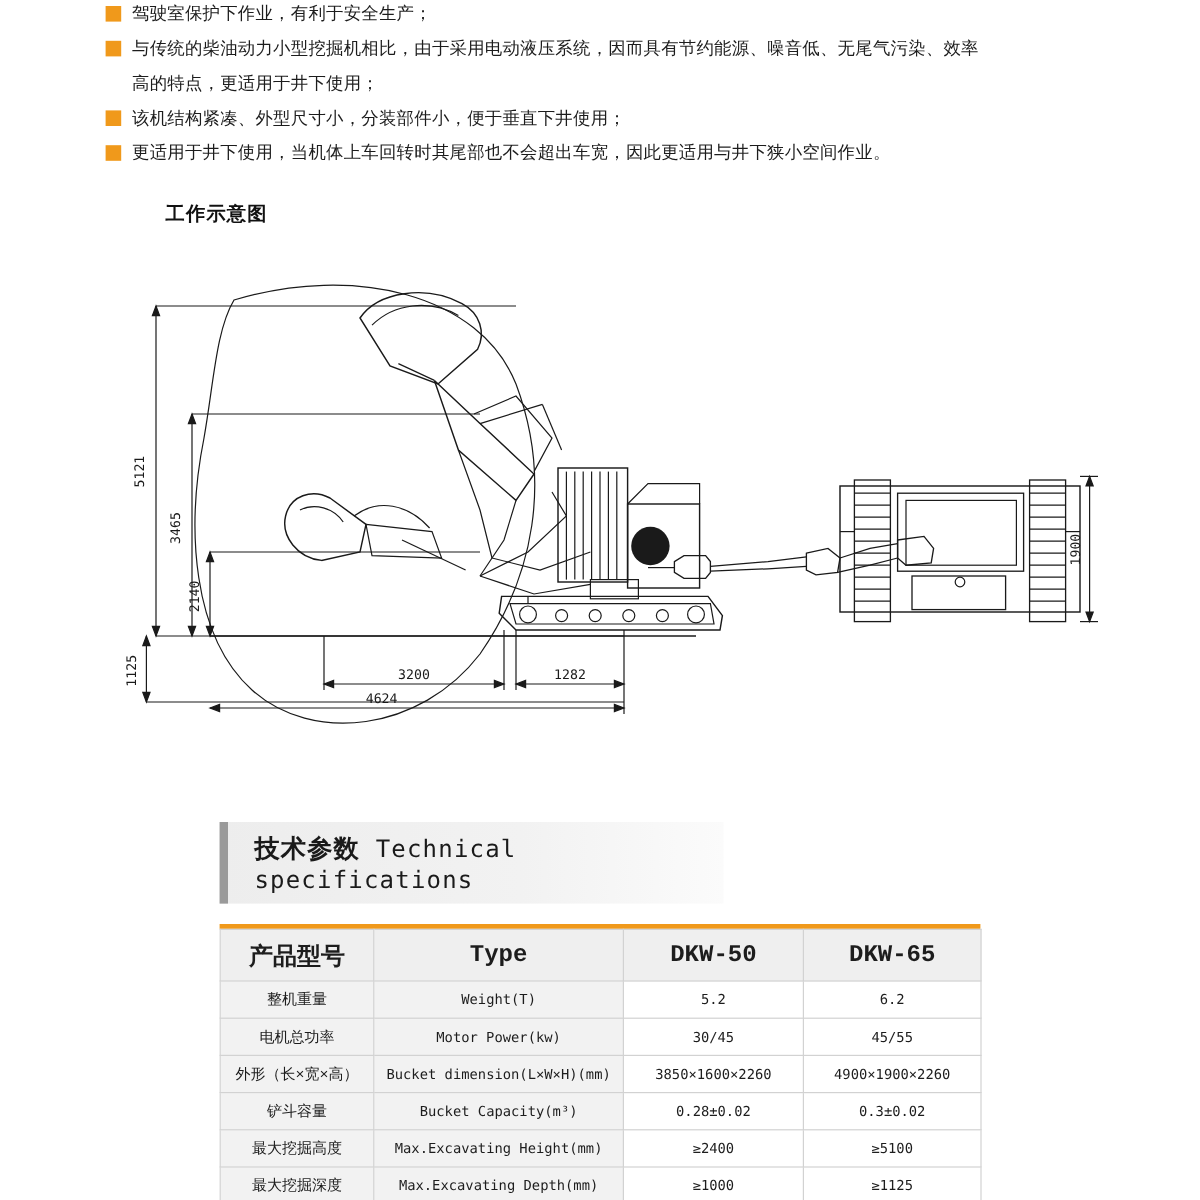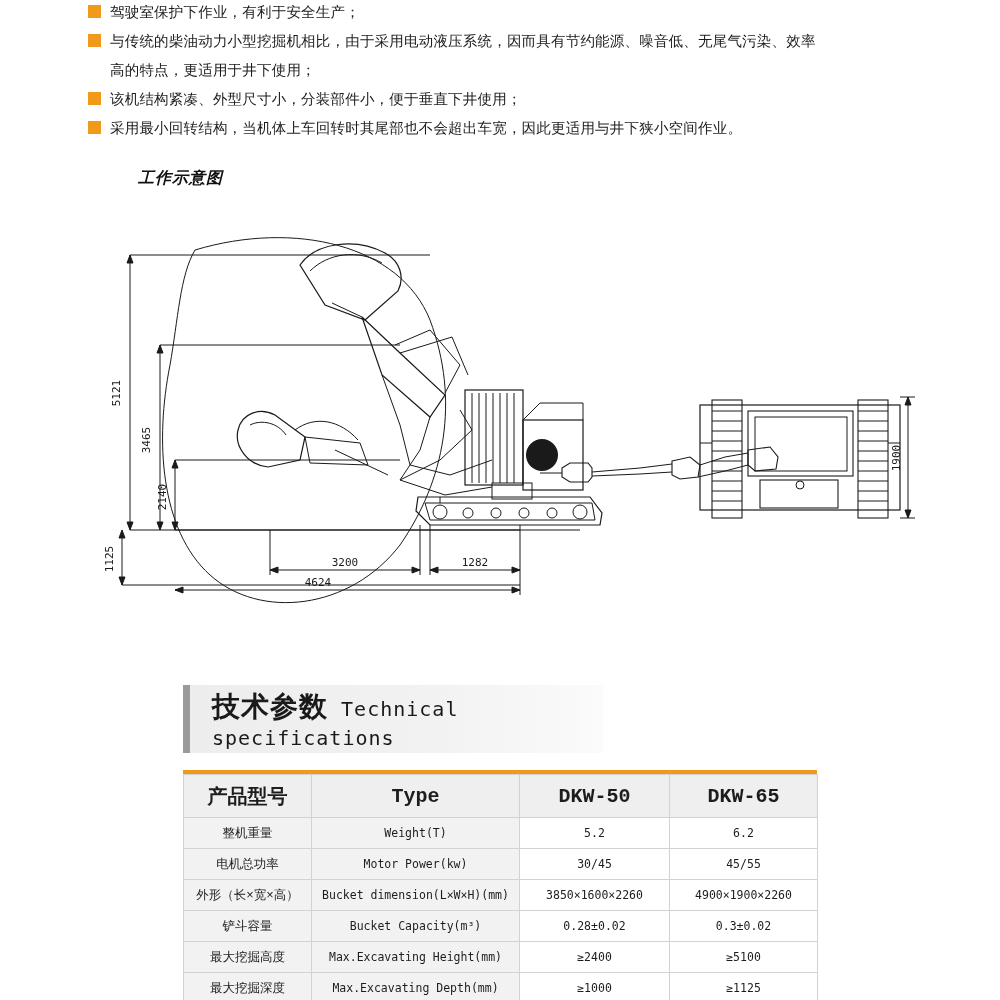--- a/index.html
+++ b/index.html
@@ -51,21 +51,20 @@
 
   
   .section-label {
     position: absolute;
     left: 138px;
     top: 168px;
     font-size: 16px;
     font-weight: bold;
     color: #111;
     letter-spacing: 1px;
-    font-style: italic;
   }
 
   
   .drawing {
     position: absolute;
     left: 100px;
     top: 225px;
     width: 820px;
     height: 420px;
   }
@@ -91,21 +90,21 @@
   .spec-banner .title {
     margin-left: 22px;
     font-size: 20px;
     color: #1a1a1a;
     letter-spacing: 1px;
     font-family: "DejaVu Sans Mono", monospace;
   }
   .spec-banner .title .cn {
     font-family: "Liberation Sans", sans-serif;
     font-weight: bold;
-    font-size: 28px;
+    font-size: 21px;
   }
 
   
   .spec-table-wrap {
     position: absolute;
     left: 183px;
     top: 770px;
     width: 634px;
   }
   .accent-bar {
@@ -181,21 +180,21 @@
   <div class="bullet-row continuation">
     <div class="bullet-marker"></div>
     <div class="bullet-text">高的特点，更适用于井下使用；</div>
   </div>
   <div class="bullet-row">
     <div class="bullet-marker"></div>
     <div class="bullet-text">该机结构紧凑、外型尺寸小，分装部件小，便于垂直下井使用；</div>
   </div>
   <div class="bullet-row">
     <div class="bullet-marker"></div>
-    <div class="bullet-text">采用最小回转结构，当机体上车回转时其尾部也不会超出车宽，因此更适用与井下狭小空间作业。</div>
+    <div class="bullet-text">更适用于井下使用，当机体上车回转时其尾部也不会超出车宽，因此更适用与井下狭小空间作业。</div>
   </div>
 </div>
 
 <div class="section-label">工作示意图</div>
 
 <div class="drawing">
 <svg width="820" height="420" viewBox="0 0 820 420" xmlns="http://www.w3.org/2000/svg">
   <g stroke="#1a1a1a" fill="none" stroke-width="1">
 
     <line x1="30" y1="30" x2="330" y2="30"></line>

